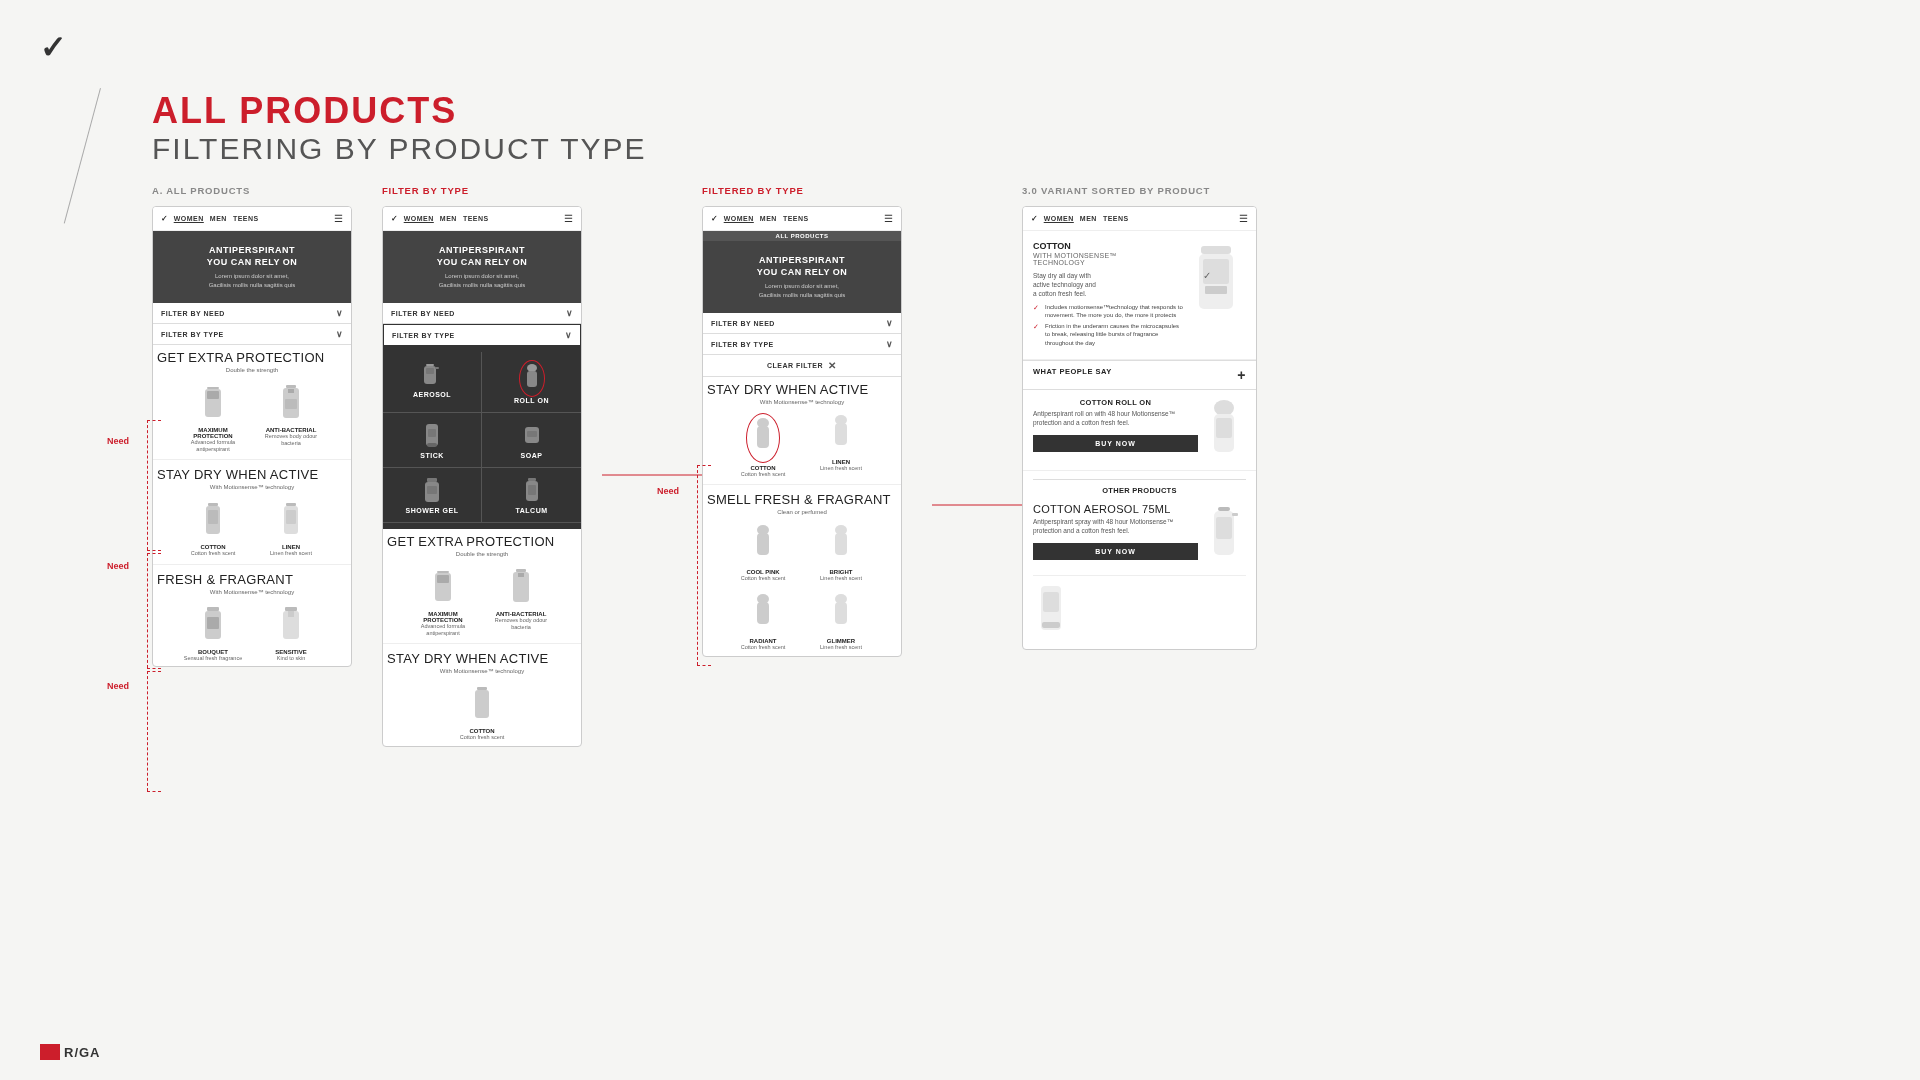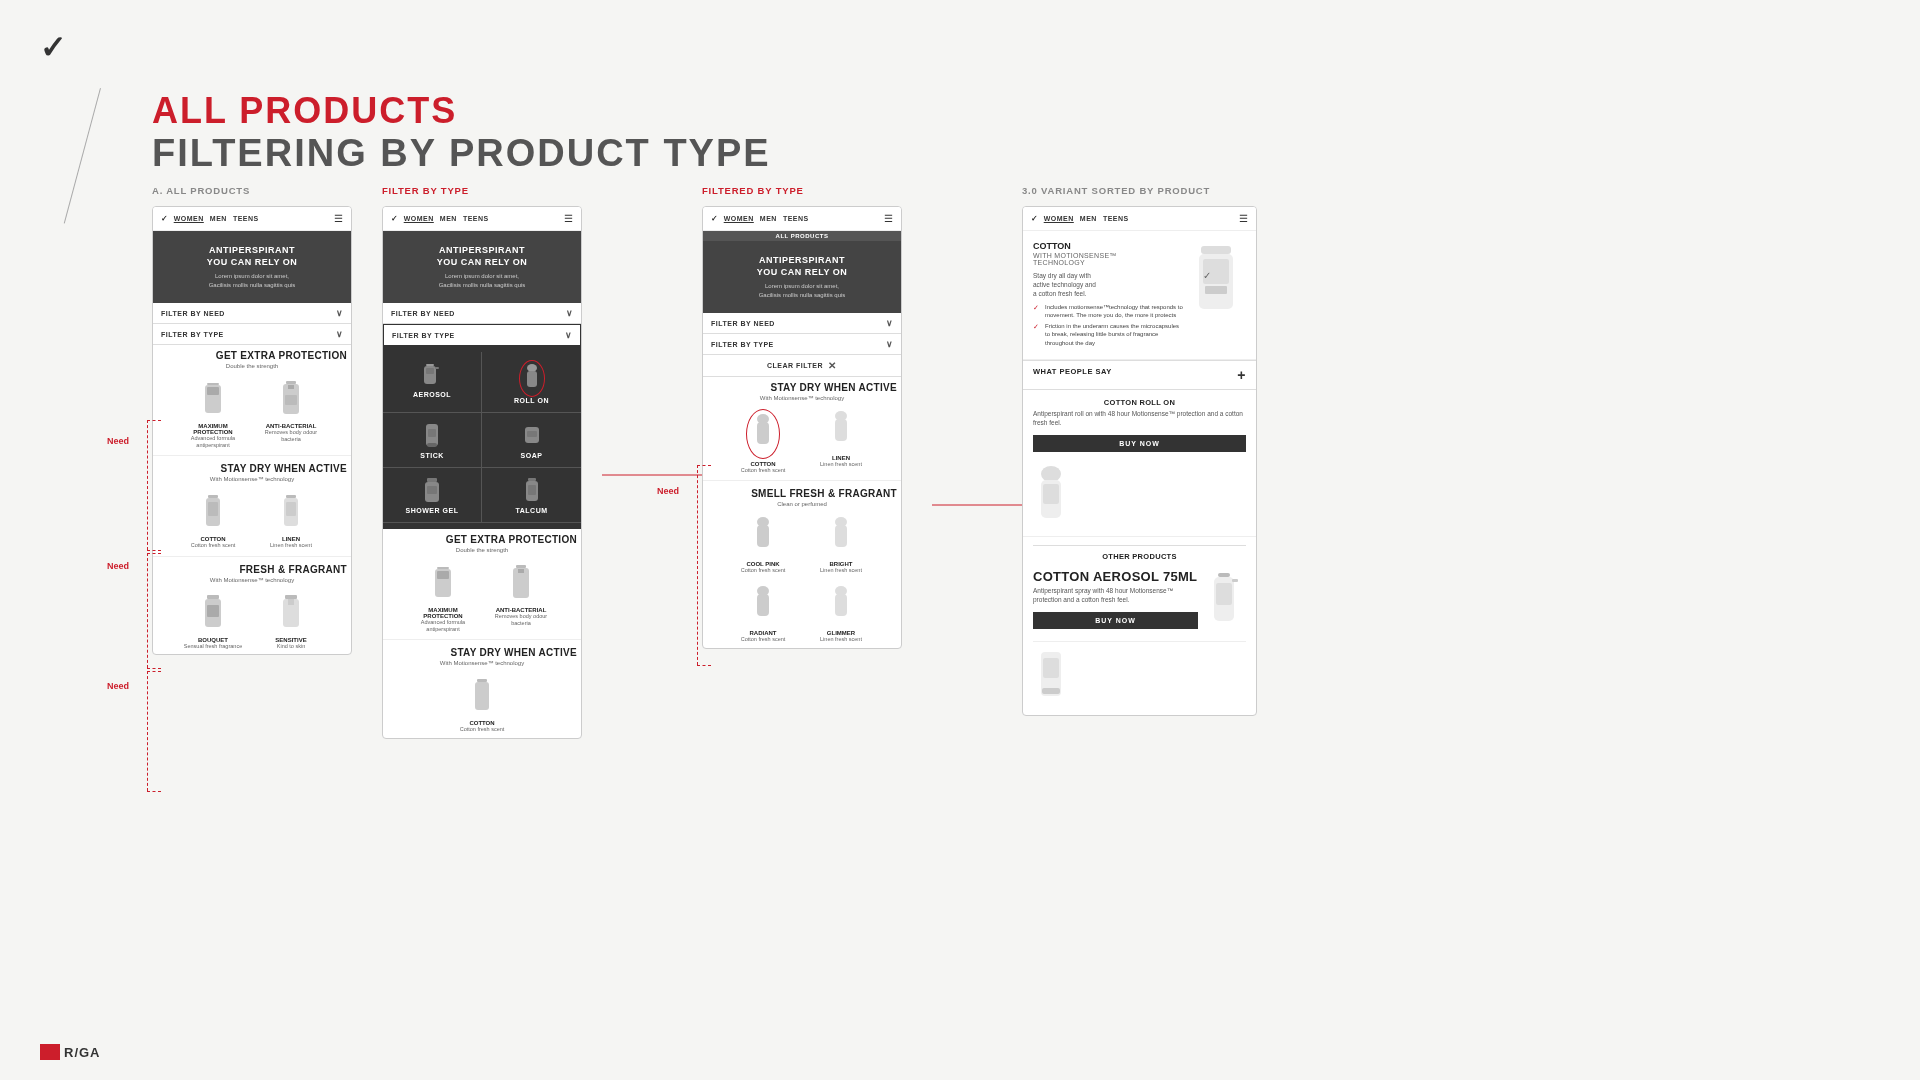--- a/index.html
+++ b/index.html
@@ -43,22 +43,22 @@
       left: 152px;
     }
     .page-title-main {
       font-size: 36px;
       font-weight: 900;
       color: #cc1e2b;
       letter-spacing: 2px;
       text-transform: uppercase;
     }
     .page-title-sub {
-      font-size: 38px;
-      font-weight: 700;
+      font-size: 30px;
+      font-weight: 400;
       color: #555;
       letter-spacing: 2px;
       text-transform: uppercase;
     }
 
     
     .phone-frame {
       width: 200px;
       background: #fff;
       border: 1.5px solid #ccc;
@@ -139,24 +139,24 @@
     .filter-row.active {
       border: 1.5px solid #333;
     }
     .filter-chevron {
       font-size: 9px;
       color: #555;
     }
 
     
     .product-section-title {
-      text-align: right;
+      text-align: left;
       padding: 5px 4px 2px;
-      font-size: 10px;
-      font-weight: 700;
+      font-size: 13px;
+      font-weight: 400;
       text-transform: uppercase;
       letter-spacing: 0.3px;
       color: #222;
     }
     .product-section-sub {
       text-align: center;
       font-size: 6px;
       color: #666;
       margin-bottom: 4px;
     }
@@ -841,41 +841,41 @@
         </div>
 
         <div class="what-people-say">
           <div class="wps-header">
             <span>WHAT PEOPLE SAY</span>
             <span class="wps-plus">+</span>
           </div>
         </div>
 
         <div style="padding:8px 10px; border-bottom:1px solid #eee;">
-          <div style="display:flex; gap:8px; align-items:flex-start;flex-direction:column;">
+          <div style="display:flex; gap:8px; align-items:flex-start;">
             <div style="flex:1;">
               <div class="variant-title">COTTON ROLL ON</div>
               <div style="font-size:6.5px; color:#555; line-height:1.4; margin-top:2px;">Antiperspirant roll on with 48 hour Motionsense™ protection and a cotton fresh feel.</div>
               <div class="buy-button" style="margin-top:8px;">BUY NOW</div>
             </div>
             <div style="width:40px; flex-shrink:0;">
               <svg width="36" height="60" viewBox="0 0 36 60">
                 <ellipse cx="18" cy="10" rx="10" ry="8" fill="#ddd"></ellipse>
                 <rect x="8" y="16" width="20" height="38" rx="5" fill="#eee"></rect>
                 <rect x="10" y="20" width="16" height="20" rx="2" fill="#ddd"></rect>
               </svg>
             </div>
           </div>
         </div>
 
         <div style="padding:8px 10px;">
           <div class="other-products-title">OTHER PRODUCTS</div>
           <div style="display:flex; gap:8px; align-items:flex-start; margin-top:6px;">
             <div style="flex:1;">
-              <div style="font-size:13px; font-weight:700; text-transform:uppercase; color:#222; letter-spacing:0.3px;">COTTON AEROSOL 75ML</div>
+              <div style="font-size:11px; font-weight:400; text-transform:uppercase; color:#222; letter-spacing:0.3px;">COTTON AEROSOL 75ML</div>
               <div style="font-size:6.5px; color:#555; line-height:1.4; margin-top:2px;">Antiperspirant spray with 48 hour Motionsense™ protection and a cotton fresh feel.</div>
               <div class="buy-button" style="margin-top:8px;">BUY NOW</div>
             </div>
             <div style="width:40px; flex-shrink:0;">
               <svg width="36" height="60" viewBox="0 0 36 60">
                 <rect x="12" y="4" width="12" height="4" rx="2" fill="#bbb"></rect>
                 <rect x="8" y="8" width="20" height="44" rx="5" fill="#eee"></rect>
                 <rect x="10" y="14" width="16" height="22" rx="2" fill="#ddd"></rect>
                 <rect x="26" y="10" width="6" height="3" rx="1" fill="#ccc"></rect>
               </svg>

